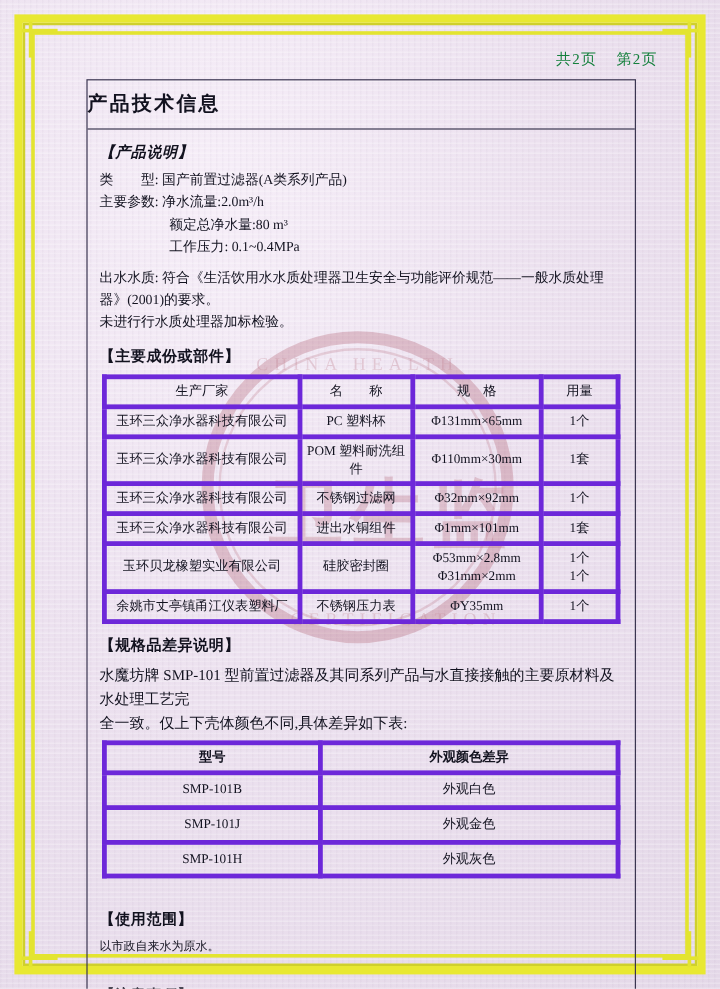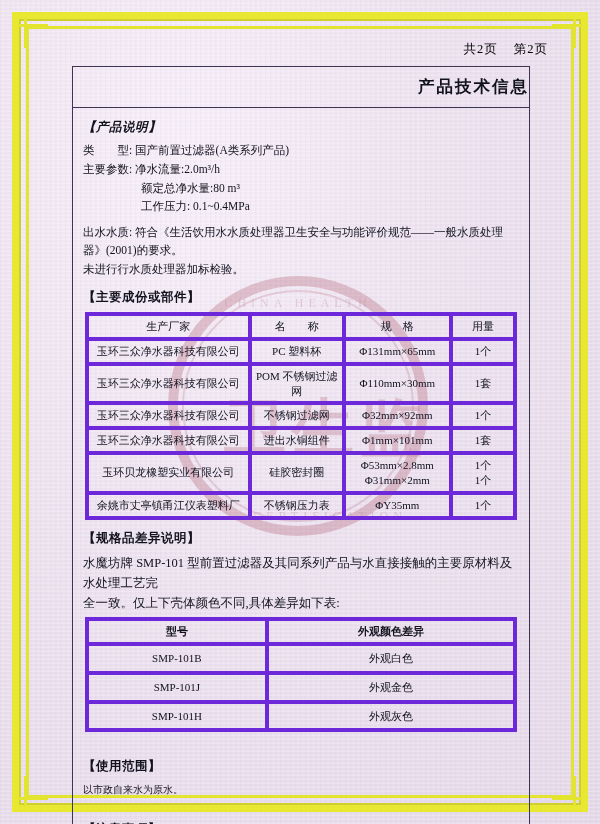--- a/index.html
+++ b/index.html
@@ -98,52 +98,52 @@
     color: rgba(150,40,60,0.40);
     font-family: "Liberation Serif", serif;
     font-weight: bold;
   }
   #watermark .arc-top,
   #watermark .arc-bottom {
     position: absolute;
     width: 260px;
     text-align: center;
     color: rgba(150,40,60,0.34);
-    font-size: 12px;
+    font-size: 15px;
     letter-spacing: 5px;
   }
   #watermark .arc-top { top: 60px; }
   #watermark .arc-bottom { top: 273px; margin-left: 32px; }
 
   
   #page-head {
     position: absolute;
     right: 52px;
     top: 41px;
     font-size: 12.5px;
-    color: #000000;
+    color: #15803d;
     letter-spacing: 1px;
   }
   #page-head span { margin-left: 12px; }
 
   
   #doc {
     position: absolute;
     left: 72px;
     top: 66px;
     width: 458px;
     border: 1px solid #3a3550;
     background: transparent;
     padding: 0;
     font-size: 11.5px;
     color: #12121f;
     line-height: 1.55;
   }
   #doc-title {
-    text-align: right;
+    text-align: left;
     font-size: 16.5px;
     font-weight: bold;
     padding: 7px 0 7px;
     border-bottom: 1px solid #3a3550;
     letter-spacing: 2px;
   }
   .body-pad { padding: 8px 10px 10px; }
 
   .sec-head {
     font-weight: bold;
@@ -255,21 +255,21 @@
         </thead>
         <tbody>
           <tr>
             <td>玉环三众净水器科技有限公司</td>
             <td>PC 塑料杯</td>
             <td>Φ131mm×65mm</td>
             <td>1个</td>
           </tr>
           <tr>
             <td>玉环三众净水器科技有限公司</td>
-            <td>POM 不锈钢过滤网</td>
+            <td>POM 塑料耐洗组件</td>
             <td>Φ110mm×30mm</td>
             <td>1套</td>
           </tr>
           <tr>
             <td>玉环三众净水器科技有限公司</td>
             <td>不锈钢过滤网</td>
             <td>Φ32mm×92mm</td>
             <td>1个</td>
           </tr>
           <tr>

